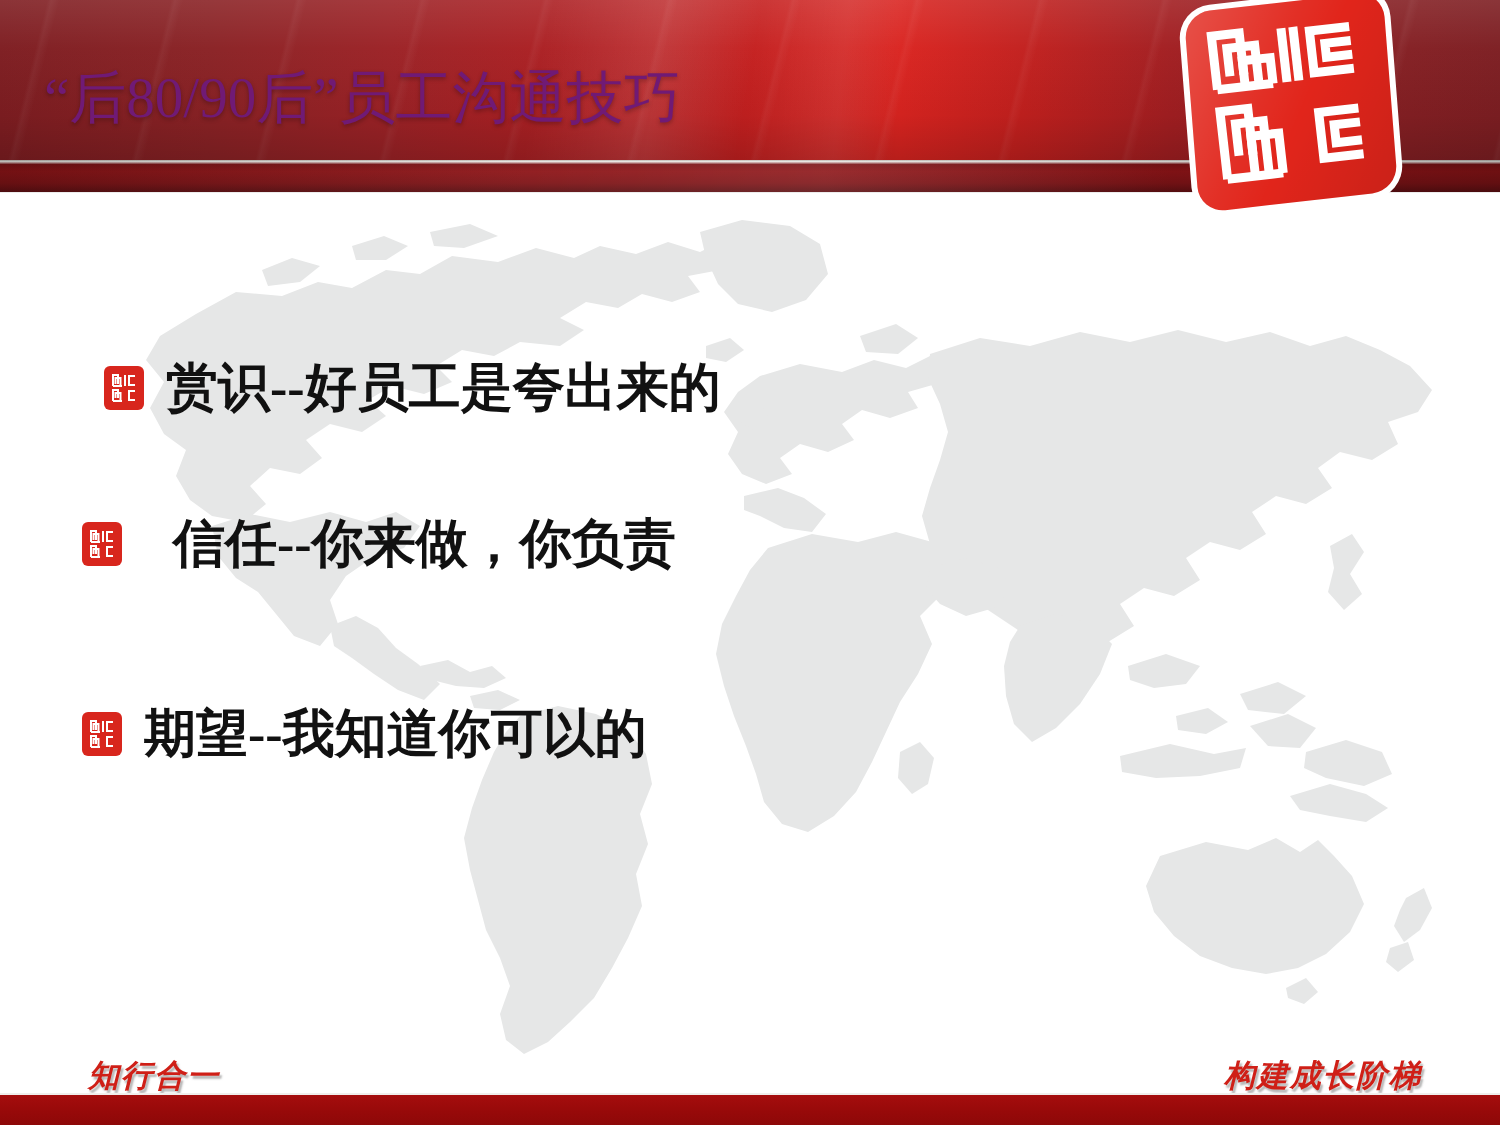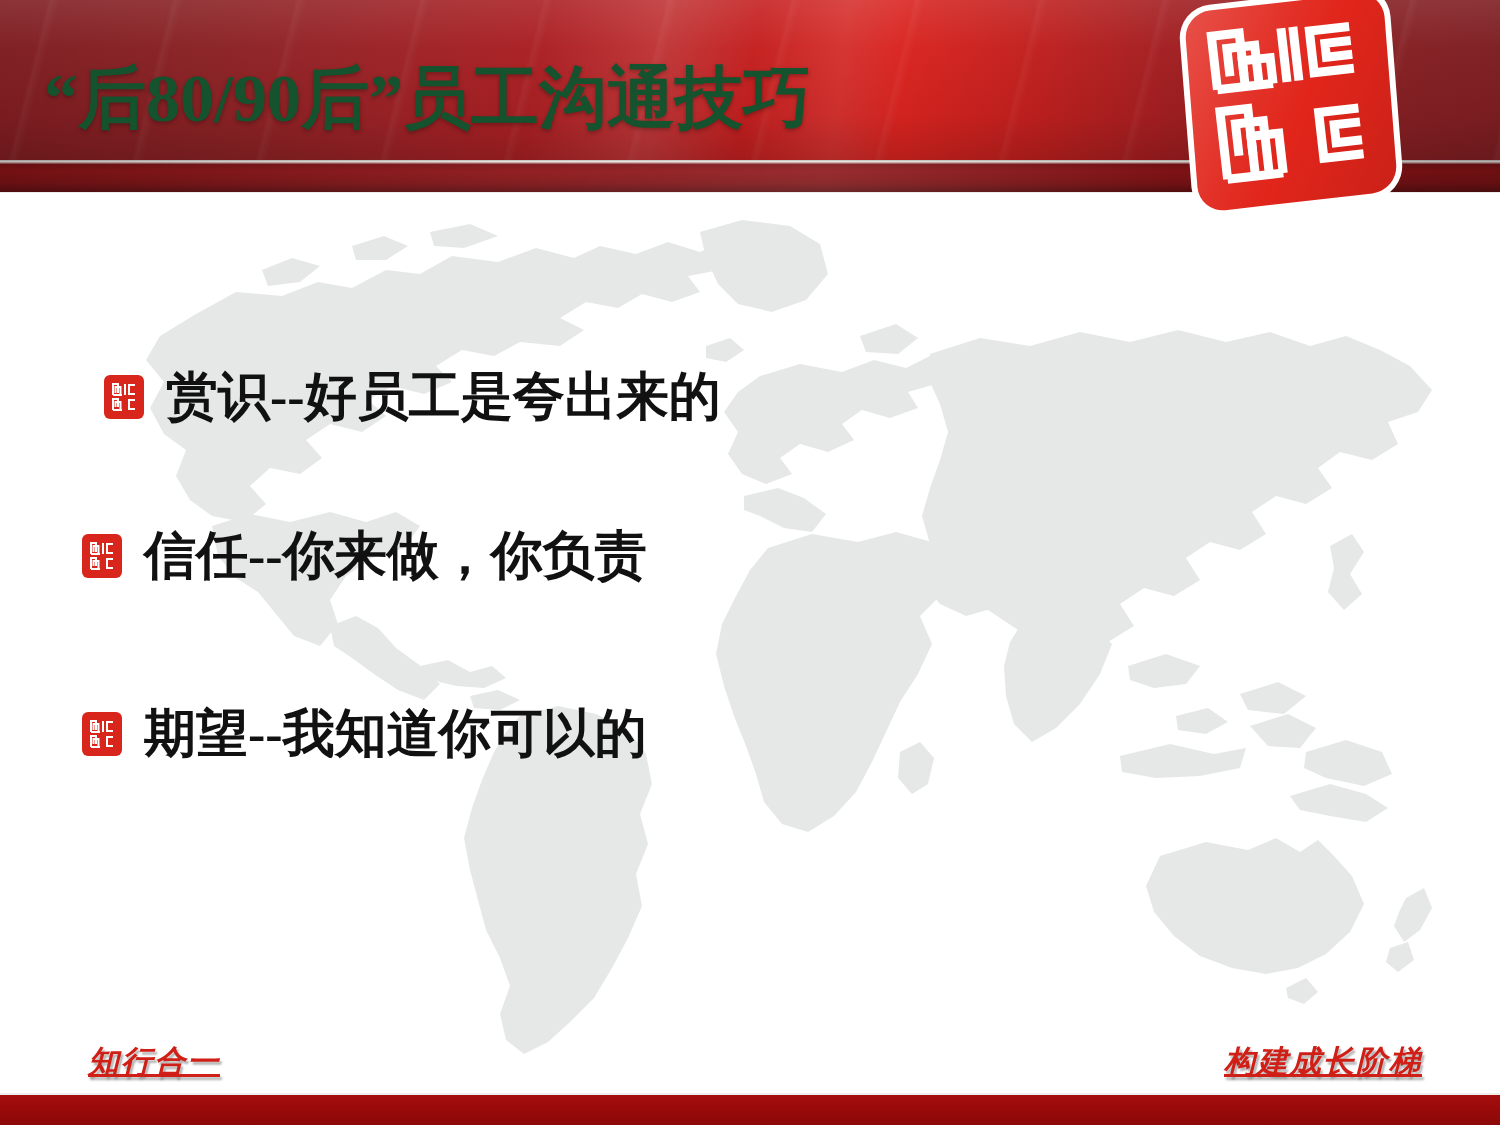--- a/index.html
+++ b/index.html
@@ -111,27 +111,26 @@
   }
 
   .slide-title {
     position: absolute;
     left: 44px;
     top: 42px;
     width: 1180px;
     height: 112px;
     line-height: 112px;
     font-family: "Liberation Serif", "DejaVu Serif", serif;
-    font-size: 68px;
-    color: #14532d;
+    font-size: 57px;
+    color: #701a75;
     white-space: nowrap;
     letter-spacing: 0px;
     text-shadow: 0 2px 4px rgba(0,0,0,0.28);
     z-index: 5;
-    font-weight: bold;
   }
 
   
   .logo-wrap {
     position: absolute;
     left: 1173px;
     top: -10px;
     width: 250px;
     height: 232px;
     z-index: 8;
@@ -191,22 +190,22 @@
     z-index: 4;
   }
   .bullet-row {
     position: absolute;
     left: 82px;
     display: flex;
     align-items: center;
     height: 72px;
     white-space: nowrap;
   }
-  .bullet-row.r0 { top: 165px; padding-left: 22px; }
-  .bullet-row.r1 { top: 324px; }
+  .bullet-row.r0 { top: 156px; padding-left: 22px; }
+  .bullet-row.r1 { top: 312px; gap: 29px; }
   .bullet-row.r2 { top: 462px; margin-top: 40px; }
 
   .bullet-marker {
     position: relative;
     width: 40px;
     height: 44px;
     flex: 0 0 40px;
     background: #d8261d;
     border-radius: 6px;
     margin-right: 22px;
@@ -223,31 +222,30 @@
     font-family: "Liberation Serif", "DejaVu Serif", serif;
     font-size: 52px;
     font-weight: bold;
     color: #111111;
     line-height: 62px;
   }
 
   
   .footer-left, .footer-right {
     position: absolute;
-    bottom: 42px;
+    bottom: 28px;
     font-family: "Liberation Serif", "DejaVu Serif", serif;
     font-size: 31px;
     font-weight: bold;
     font-style: italic;
     color: #cf1f17;
     letter-spacing: 2px;
     text-shadow: 2px 3px 2px rgba(120,120,120,0.55);
     z-index: 4;
     white-space: nowrap;
-    text-decoration: underline;
   }
   .footer-left  { left: 88px; }
   .footer-right { right: 78px; text-align: center; }
 
   .bottom-bar {
     position: absolute;
     left: 0;
     bottom: 0;
     width: 1500px;
     height: 30px;

